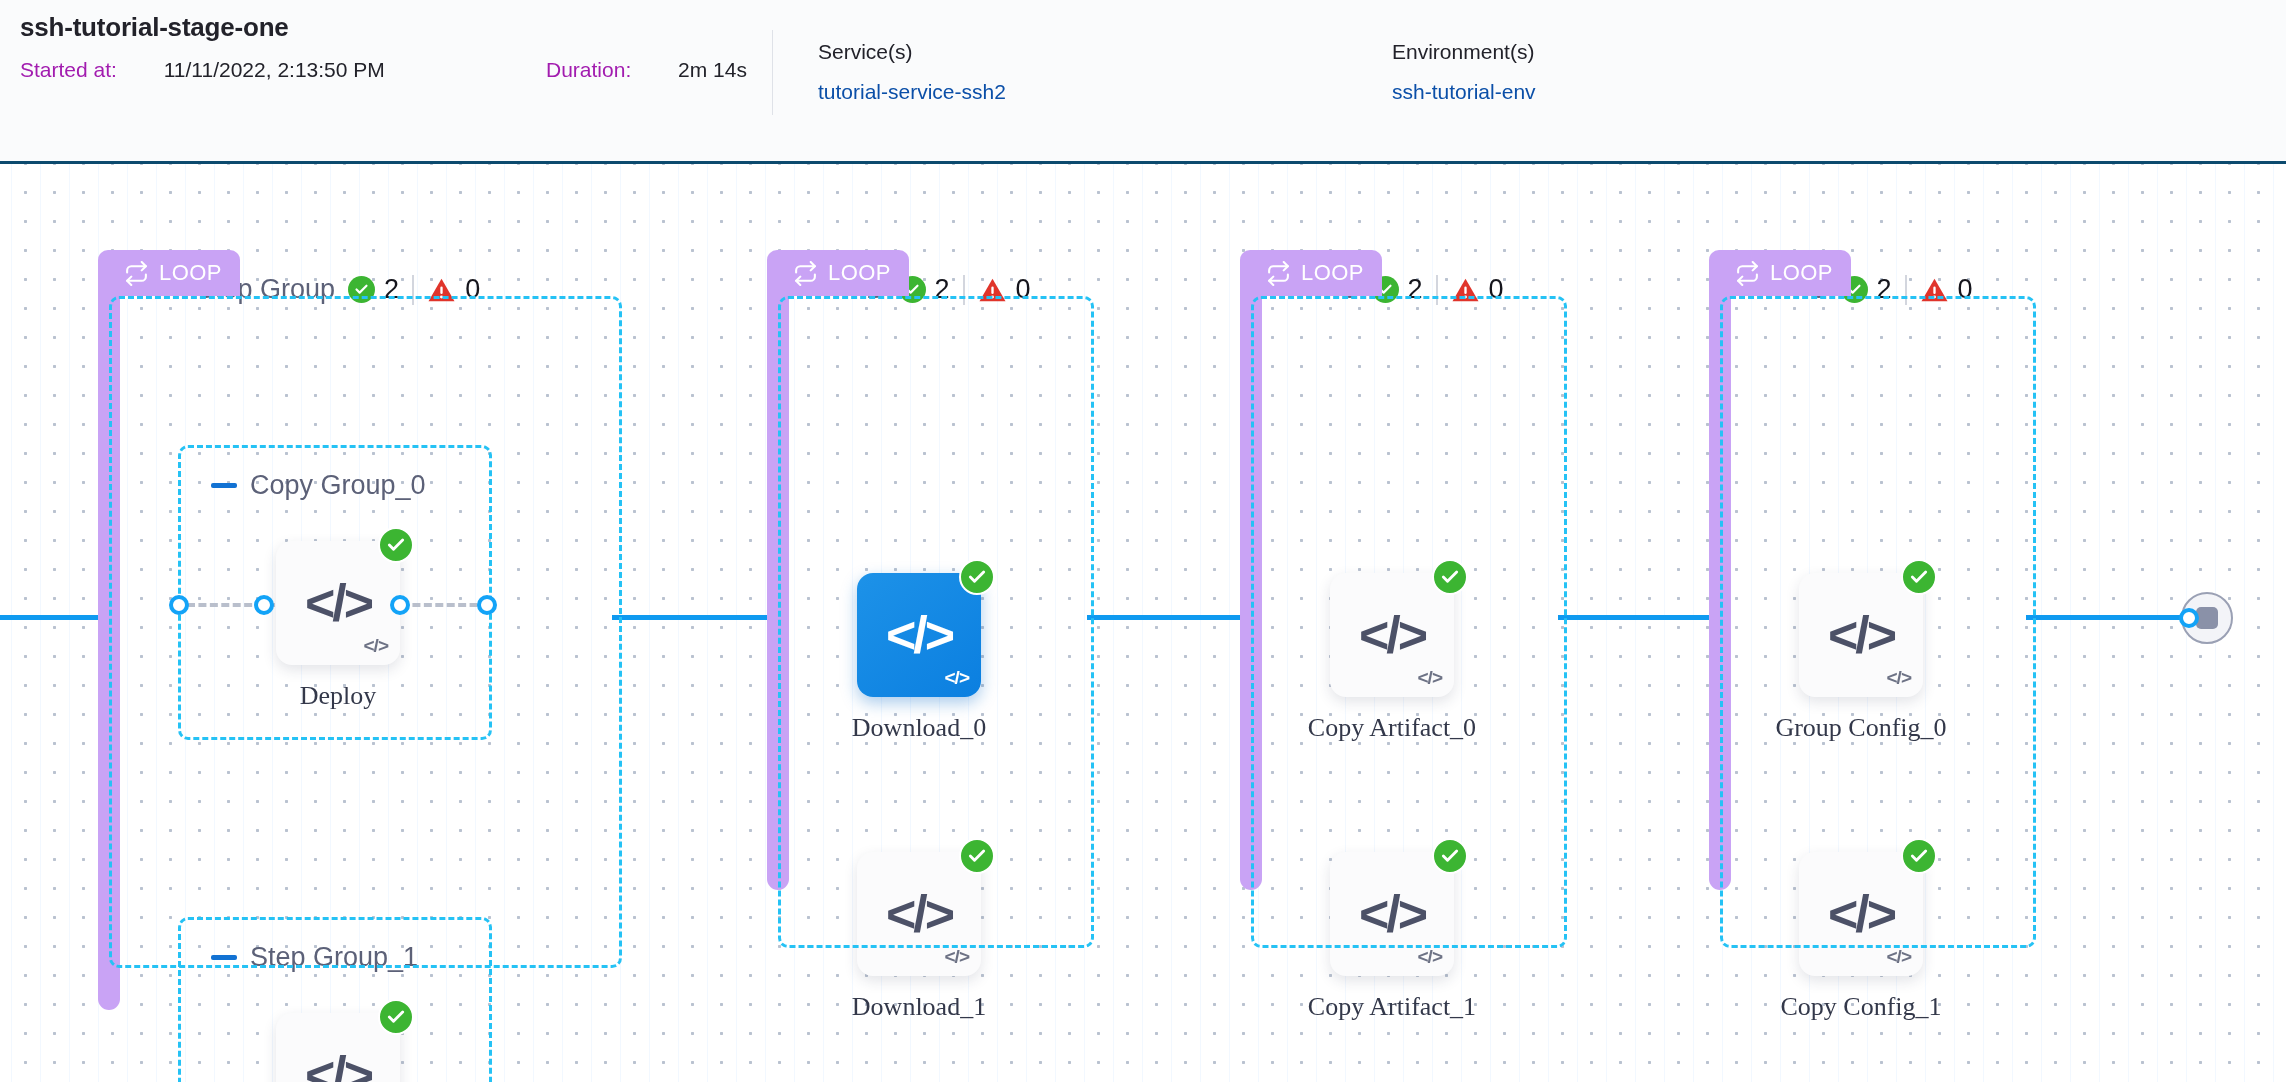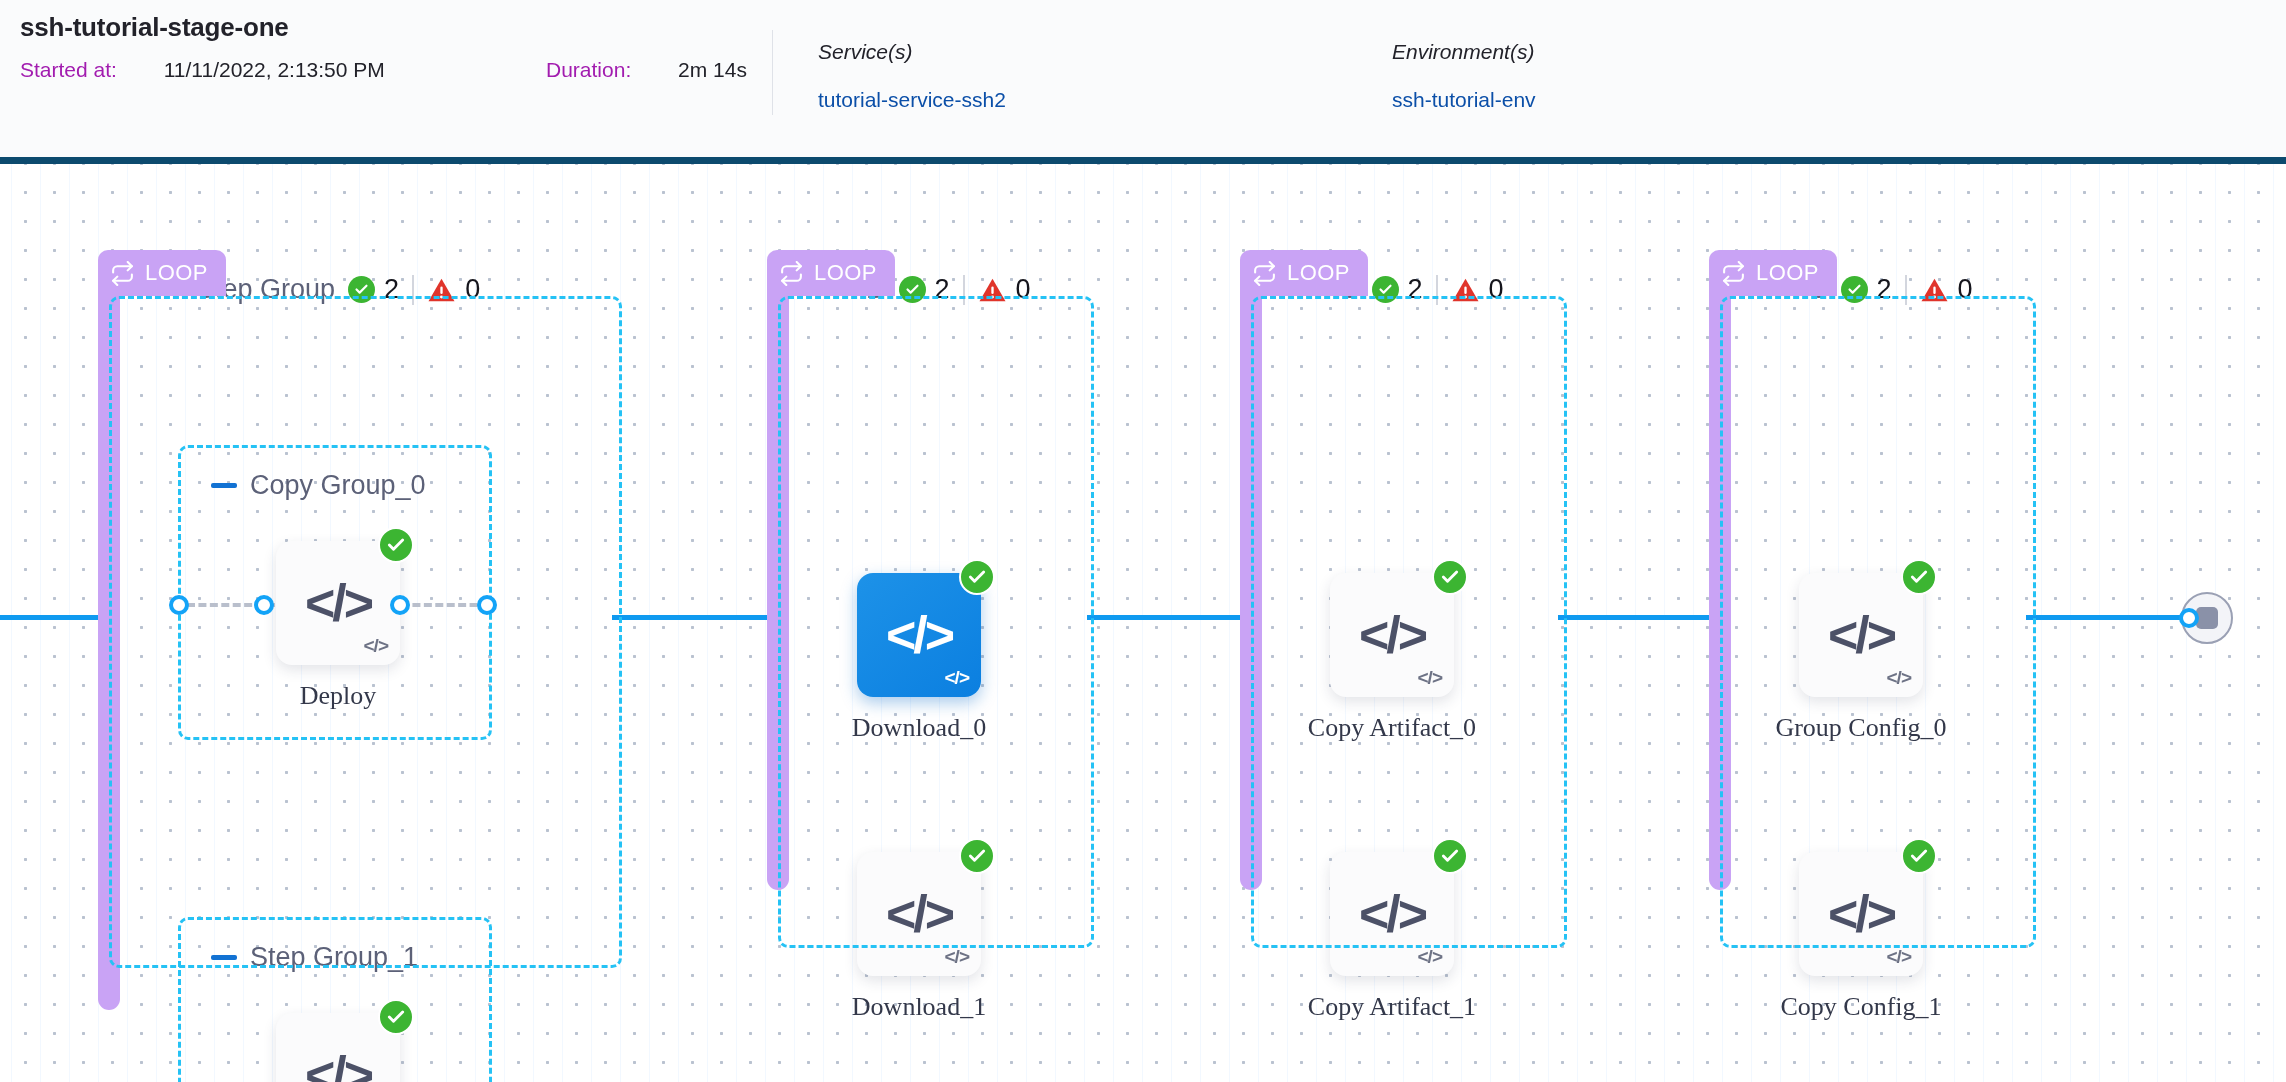--- a/index.html
+++ b/index.html
@@ -8,21 +8,21 @@
     overflow: hidden;
     font-family: "Liberation Sans", sans-serif;
     background: #ffffff;
   }
 
   
   #header {
     position: absolute; left: 0; top: 0;
     width: 2286px; height: 164px;
     background: #fafbfc;
-    border-bottom: 7px solid #0c4a6e;
+    border-bottom: 3px solid #0c4a6e;
   }
   #pipeline-title {
     position: absolute; left: 20px; top: 12px;
     font-size: 26px; font-weight: 700; color: #22222a;
     letter-spacing: -0.2px;
   }
   #started-block {
     position: absolute; left: 20px; top: 58px;
     font-size: 21px; white-space: nowrap;
   }
@@ -34,21 +34,21 @@
   }
   #header-divider {
     position: absolute; left: 772px; top: 30px;
     width: 1px; height: 85px; background: #dfe2e8;
   }
   .header-col { position: absolute; top: 40px; }
   #service-col  { left: 818px; }
   #env-col      { left: 1392px; }
   .col-label {
     font-size: 21px; color: #22222a; font-weight: 400;
-    margin-bottom: 24px; white-space: nowrap; font-style: italic;
+    margin-bottom: 16px; white-space: nowrap;
   }
   .col-link {
     font-size: 21px; color: #0b4fa8; white-space: nowrap;
     cursor: pointer;
   }
 
   
   #canvas {
     position: absolute; left: 0; top: 164px;
     width: 2286px; height: 918px;
@@ -63,21 +63,21 @@
 
   
   .rail {
     position: absolute; height: 5px; background: #0f9af0;
   }
 
   
   .loop-group { position: absolute; }
   .loop-badge {
     position: absolute; left: 0; top: 0;
-    height: 46px; padding: 0 18px 0 12px;
+    height: 46px; padding: 0 18px 0 26px;
     background: #c9a3f5;
     border-radius: 10px 10px 0 0;
     display: flex; align-items: center; gap: 10px;
     color: #ffffff; font-size: 22px; letter-spacing: .4px;
     z-index: 4;
   }
   .loop-bar {
     position: absolute; left: 0; top: 30px;
     width: 22px; background: #c9a3f5;
     border-radius: 0 0 11px 11px;

